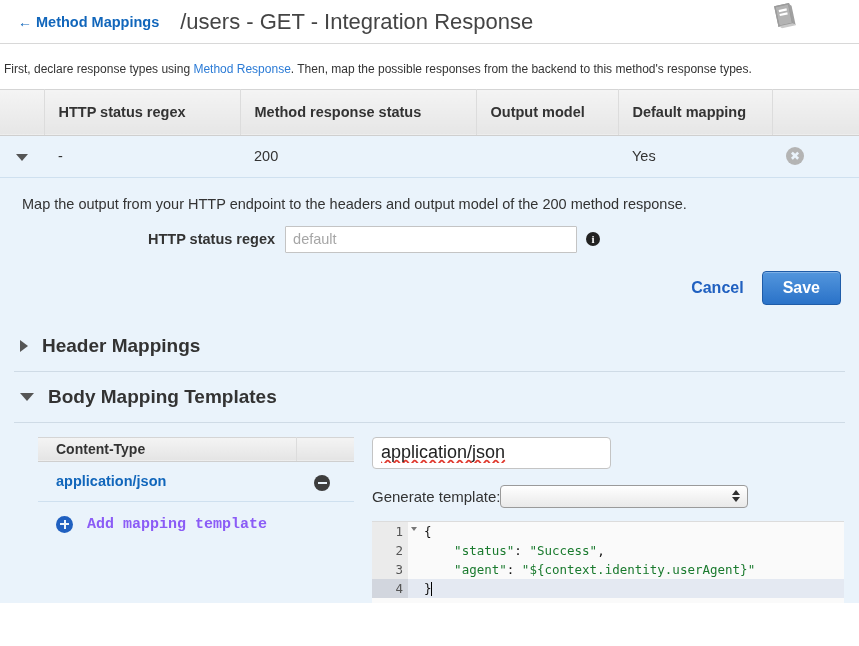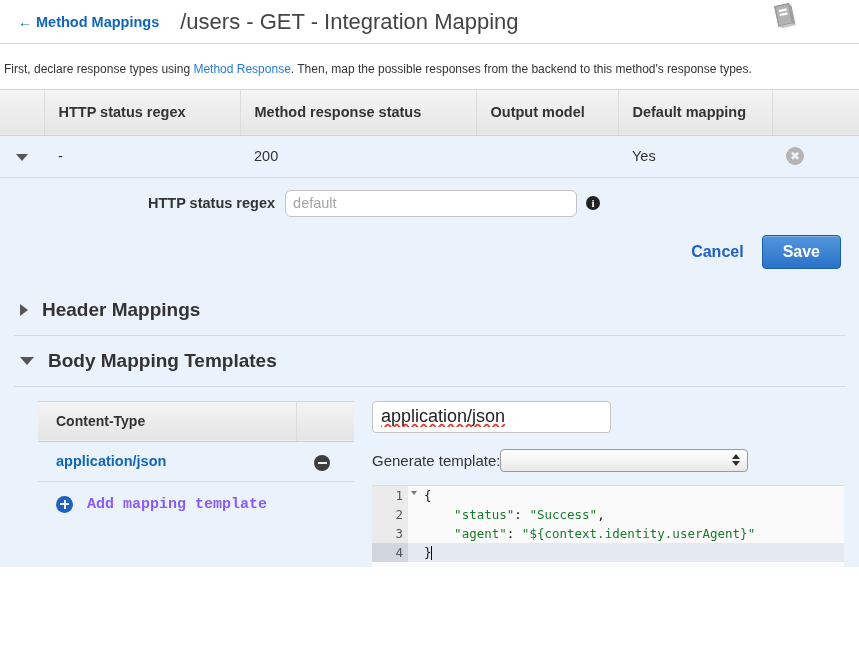--- a/index.html
+++ b/index.html
@@ -135,21 +135,21 @@
     font-size: 14.5px;
     font-weight: bold;
     color: #333;
     margin-right: 10px;
     white-space: nowrap;
   }
   .field-input {
     width: 292px;
     height: 27px;
     border: 1px solid #c4c4c4;
-    border-radius: 6px;
+    border-radius: 1px;
     background: #fff;
     padding: 0 7px;
     font-size: 14.5px;
     font-family: "Liberation Sans", sans-serif;
     color: #333;
     outline: none;
   }
   .field-input::placeholder { color: #a6a6a6; }
   .info-icon {
     margin-left: 9px;
@@ -246,21 +246,21 @@
     table-layout: fixed;
     font-size: 14px;
   }
   .ct-table th {
     background: linear-gradient(to bottom, #f4f4f4 0%, #e4e4e4 100%);
     border-top: 1px solid #d5d5d5;
     border-bottom: 1px solid #cfcfcf;
     border-right: 1px solid #dcdcdc;
     text-align: left;
     font-weight: bold;
-    height: 40px;
+    height: 24px;
     padding: 0 18px;
     color: #333;
   }
   .ct-table th.k { width: 258px; }
   .ct-table th.v { width: 58px; border-right: none; }
   .ct-table td {
     background: #eaf3fb;
     border-bottom: 1px solid #cfe0ef;
     height: 40px;
     padding: 0 18px;
@@ -422,21 +422,21 @@
   }
 </style>
 </head>
 <body>
 
 <div class="page-header">
   <a class="back-link">
     <span class="back-arrow">←</span>
     <span>Method Mappings</span>
   </a>
-  <span class="page-title">/users - GET - Integration Mapping</span>
+  <span class="page-title">/users - GET - Integration Response</span>
   <span class="doc-icon">
     <svg width="26" height="30" viewBox="0 0 26 30">
       <g transform="rotate(-12 13 15)">
         <path d="M6 4 L20 4 L20 24 L6 24 Z" fill="#b3b3b3" stroke="#9c9c9c" stroke-width="1.3"></path>
         <path d="M6 4 L20 4 L20 24 L6 24 Z" fill="none" stroke="#9c9c9c" stroke-width="1.3"></path>
         <rect x="9" y="8" width="8" height="2.2" fill="#ffffff"></rect>
         <rect x="9" y="12" width="8" height="2.2" fill="#ffffff"></rect>
         <path d="M20 4 L22.5 6.5 L22.5 26.5 L20 24 Z" fill="#a0a0a0"></path>
         <path d="M6 24 L8.5 26.5 L22.5 26.5 L20 24 Z" fill="#c9c9c9"></path>
       </g>
@@ -469,20 +469,21 @@
       <td></td>
       <td>Yes</td>
       <td>
         <span class="del-circle">✖</span>
       </td>
     </tr>
   </tbody>
 </table>
 
 <div class="detail">
+  <div class="detail-desc">Map the output from your HTTP endpoint to the headers and output model of the 200 method response.</div>
 
   <div class="field-row">
     <span class="field-label">HTTP status regex</span>
     <input class="field-input" type="text" placeholder="default" style="">
     <span class="info-icon">i</span>
   </div>
 
   <div class="btn-row">
     <button class="cancel-btn">Cancel</button>
     <button class="save-btn">Save</button>

